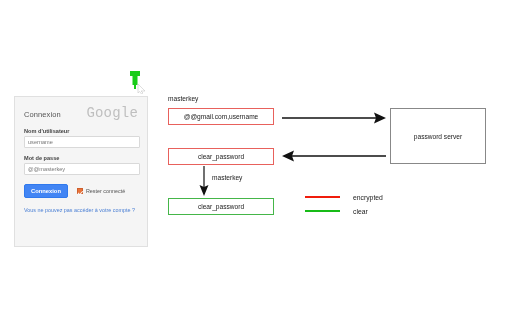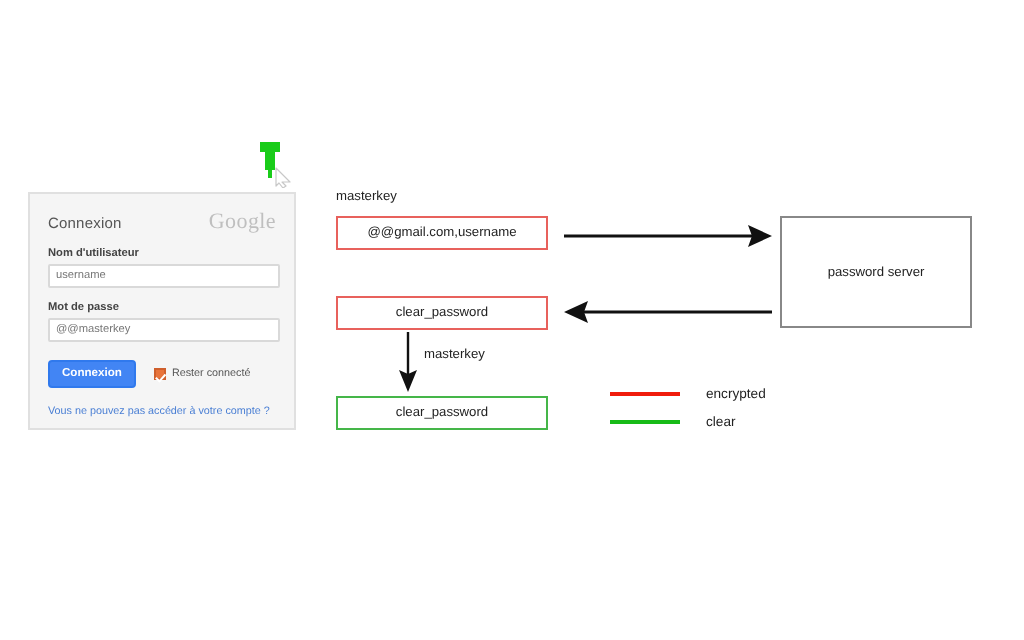--- a/index.html
+++ b/index.html
@@ -15,39 +15,39 @@
     font-family: "Liberation Sans", sans-serif;
     color: #333333;
   }
 
   
   #login-card {
     position: absolute;
     left: 14px;
     top: 96px;
     width: 134px;
-    height: 119px;
+    height: 151px;
     background: #f5f5f5;
     border: 1px solid #e0e0e0;
     box-sizing: border-box;
     padding: 8px 9px 14px 9px;
   }
   #card-head {
     display: flex;
     justify-content: space-between;
     align-items: baseline;
   }
   #card-title {
     font-size: 7.5px;
     color: #555555;
     letter-spacing: 0.1px;
   }
   #google-logo {
-    font-family: Liberation Serif, serif;
-    font-size: 11px;
+    font-family: Liberation Mono, monospace;
+    font-size: 14px;
     color: #bfbfbf;
     letter-spacing: 0.2px;
   }
   .field-label {
     font-size: 5.6px;
     font-weight: bold;
     color: #444444;
     margin-top: 7px;
     margin-bottom: 2px;
   }

